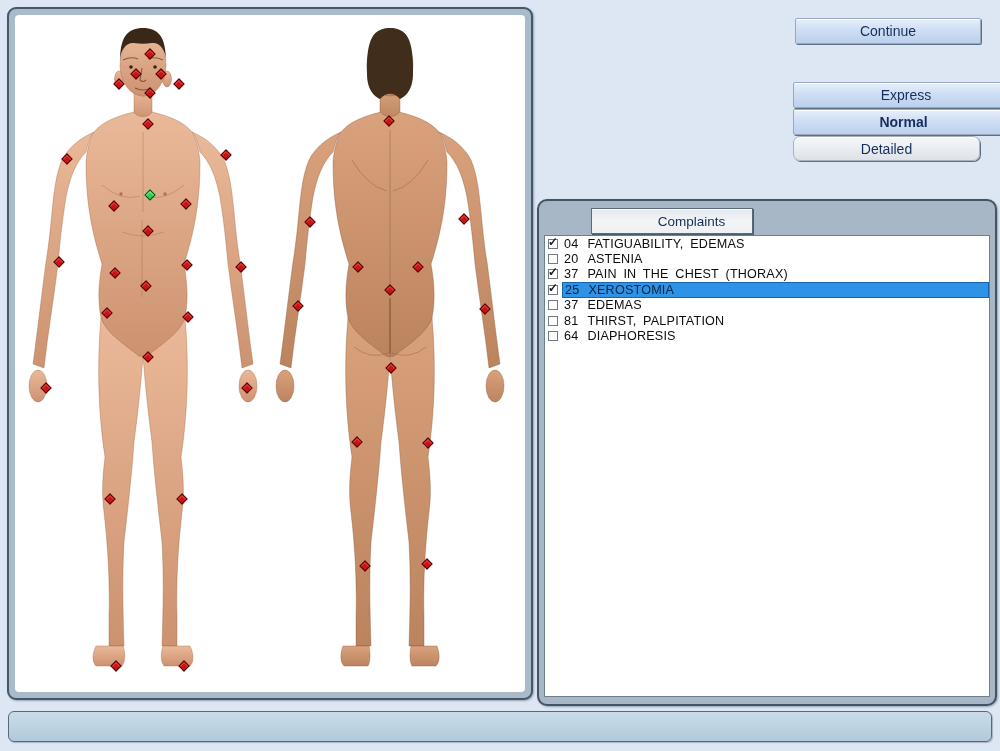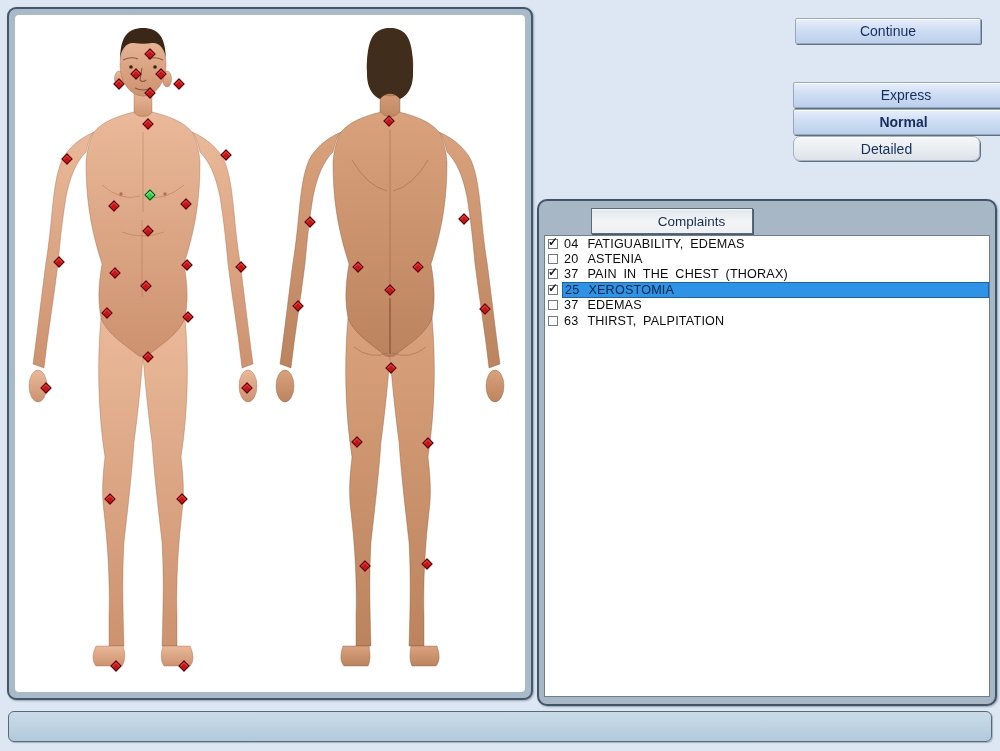--- a/index.html
+++ b/index.html
@@ -271,20 +271,27 @@
       <div class="lrow">
         <span class="cb"></span>
         <span class="rowtext">
           <span class="code">37</span>
           <span>EDEMAS</span>
         </span>
       </div>
       <div class="lrow">
         <span class="cb"></span>
         <span class="rowtext">
-          <span class="code">63</span>
+          <span class="code">81</span>
           <span>THIRST, PALPITATION</span>
+        </span>
+      </div>
+      <div class="lrow">
+        <span class="cb"></span>
+        <span class="rowtext">
+          <span class="code">64</span>
+          <span>DIAPHORESIS</span>
         </span>
       </div>
     </div>
 </div>
 
 <div class="status-bar"></div>
 
 </body></html>

